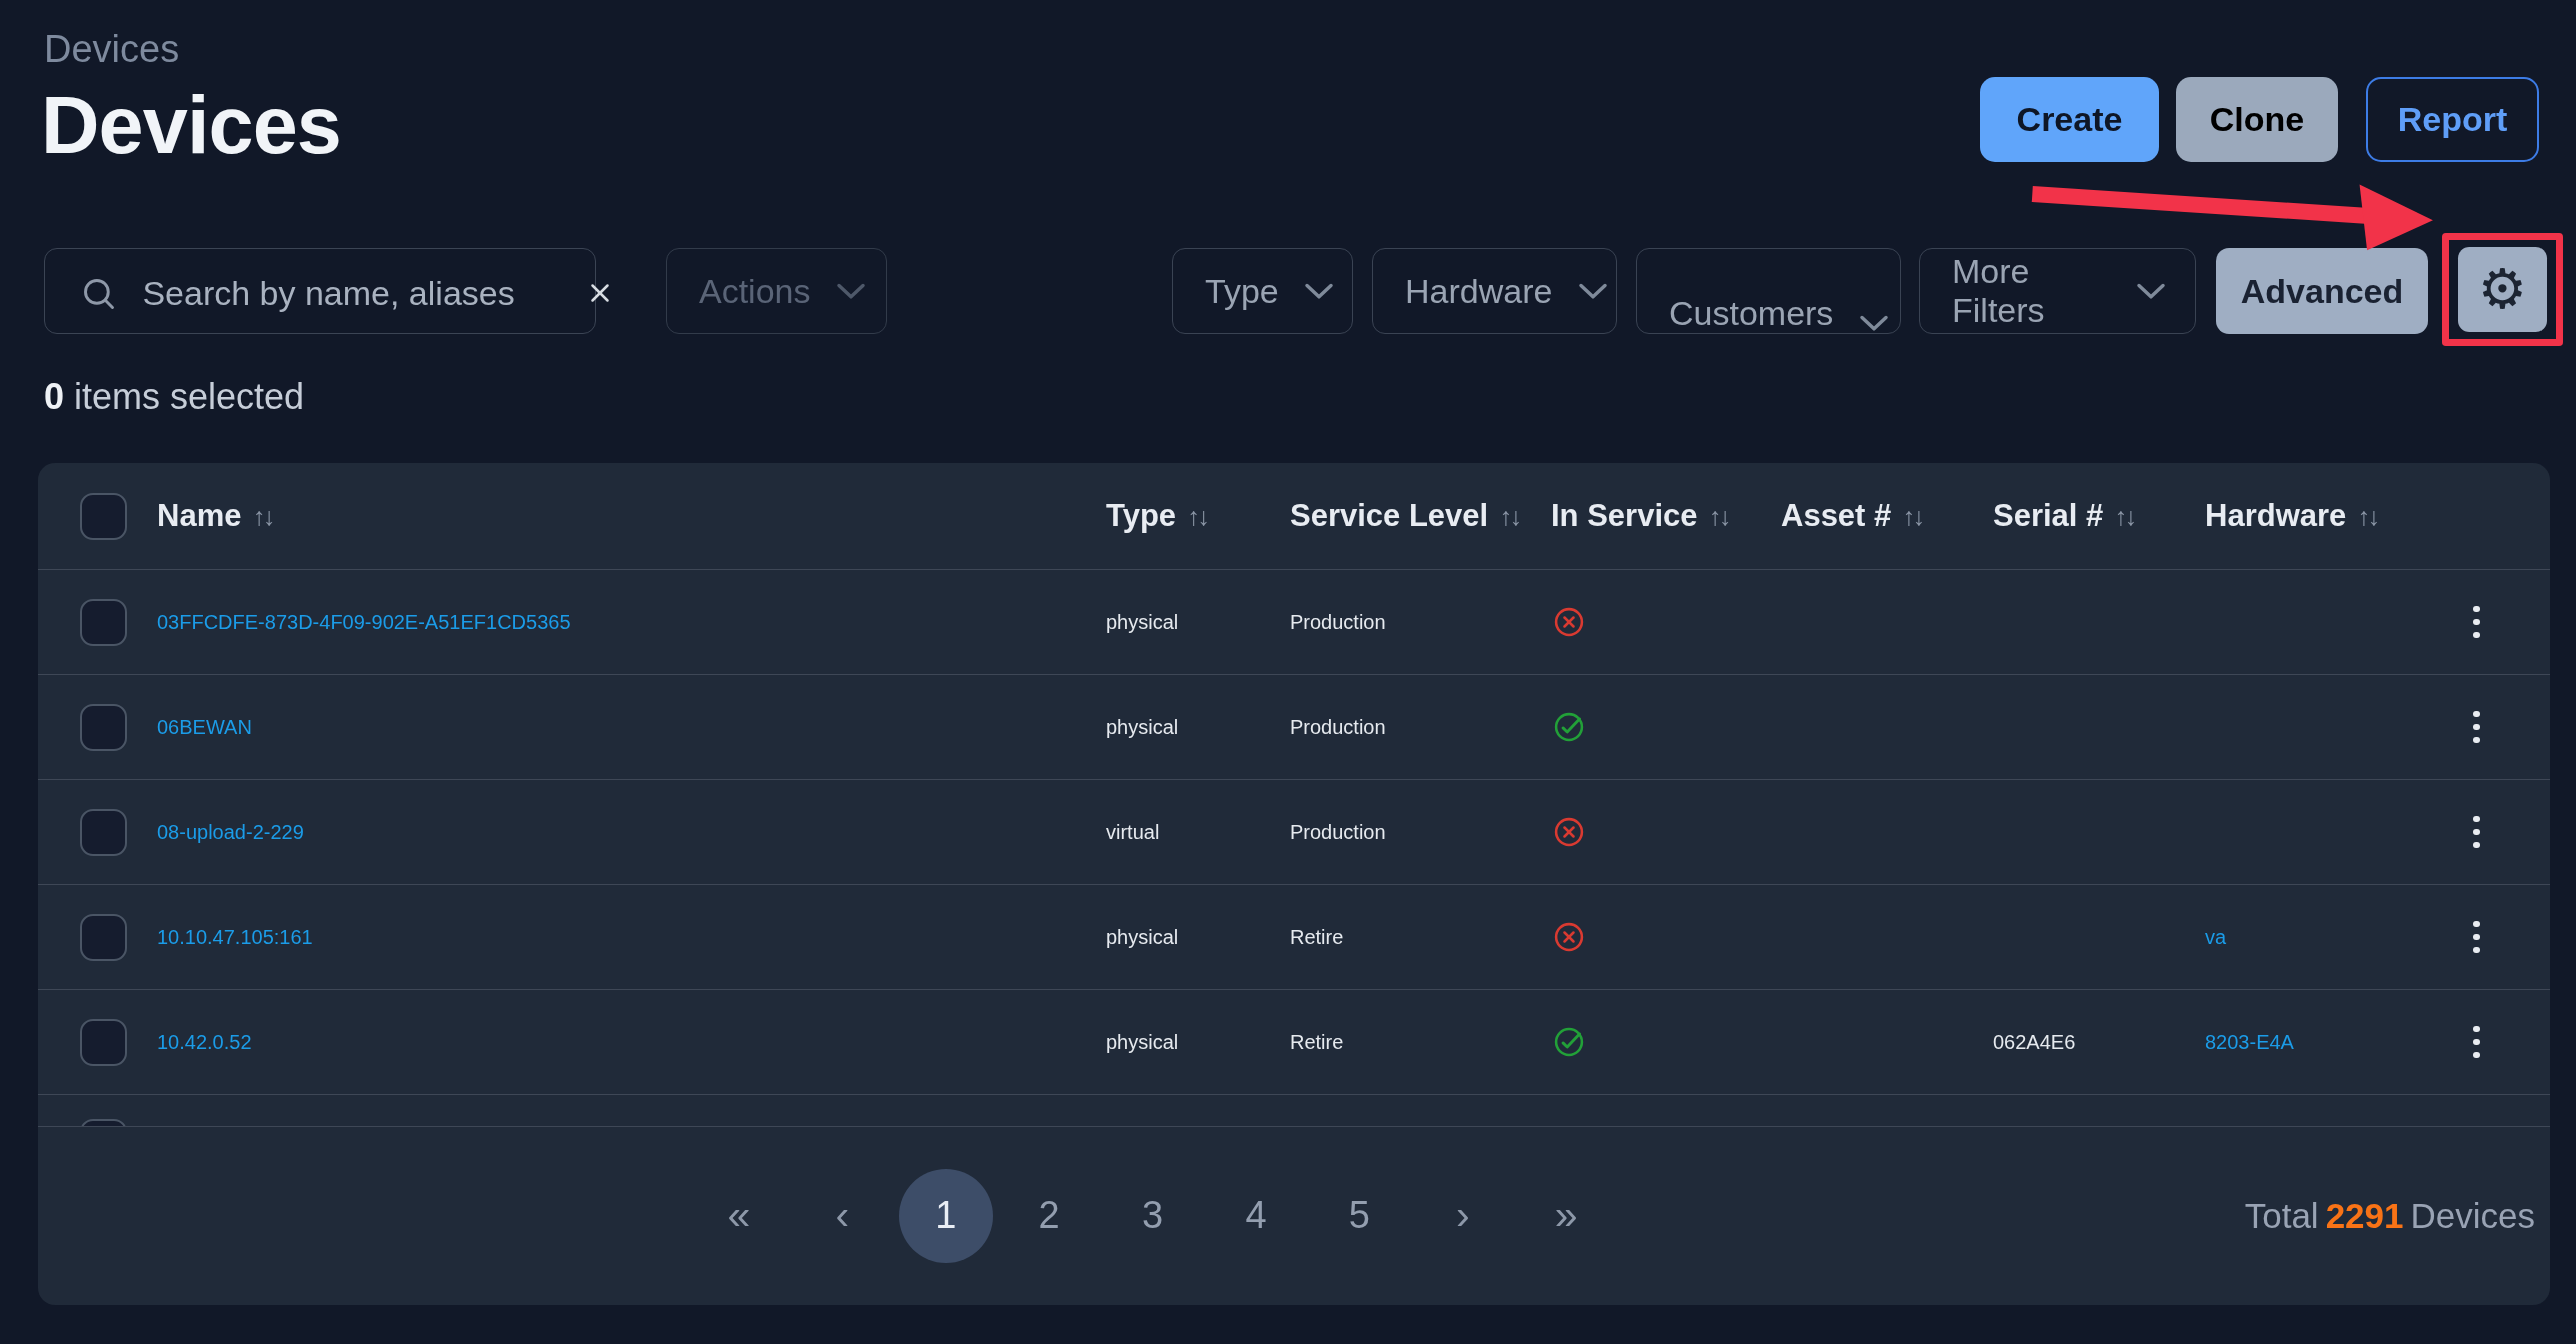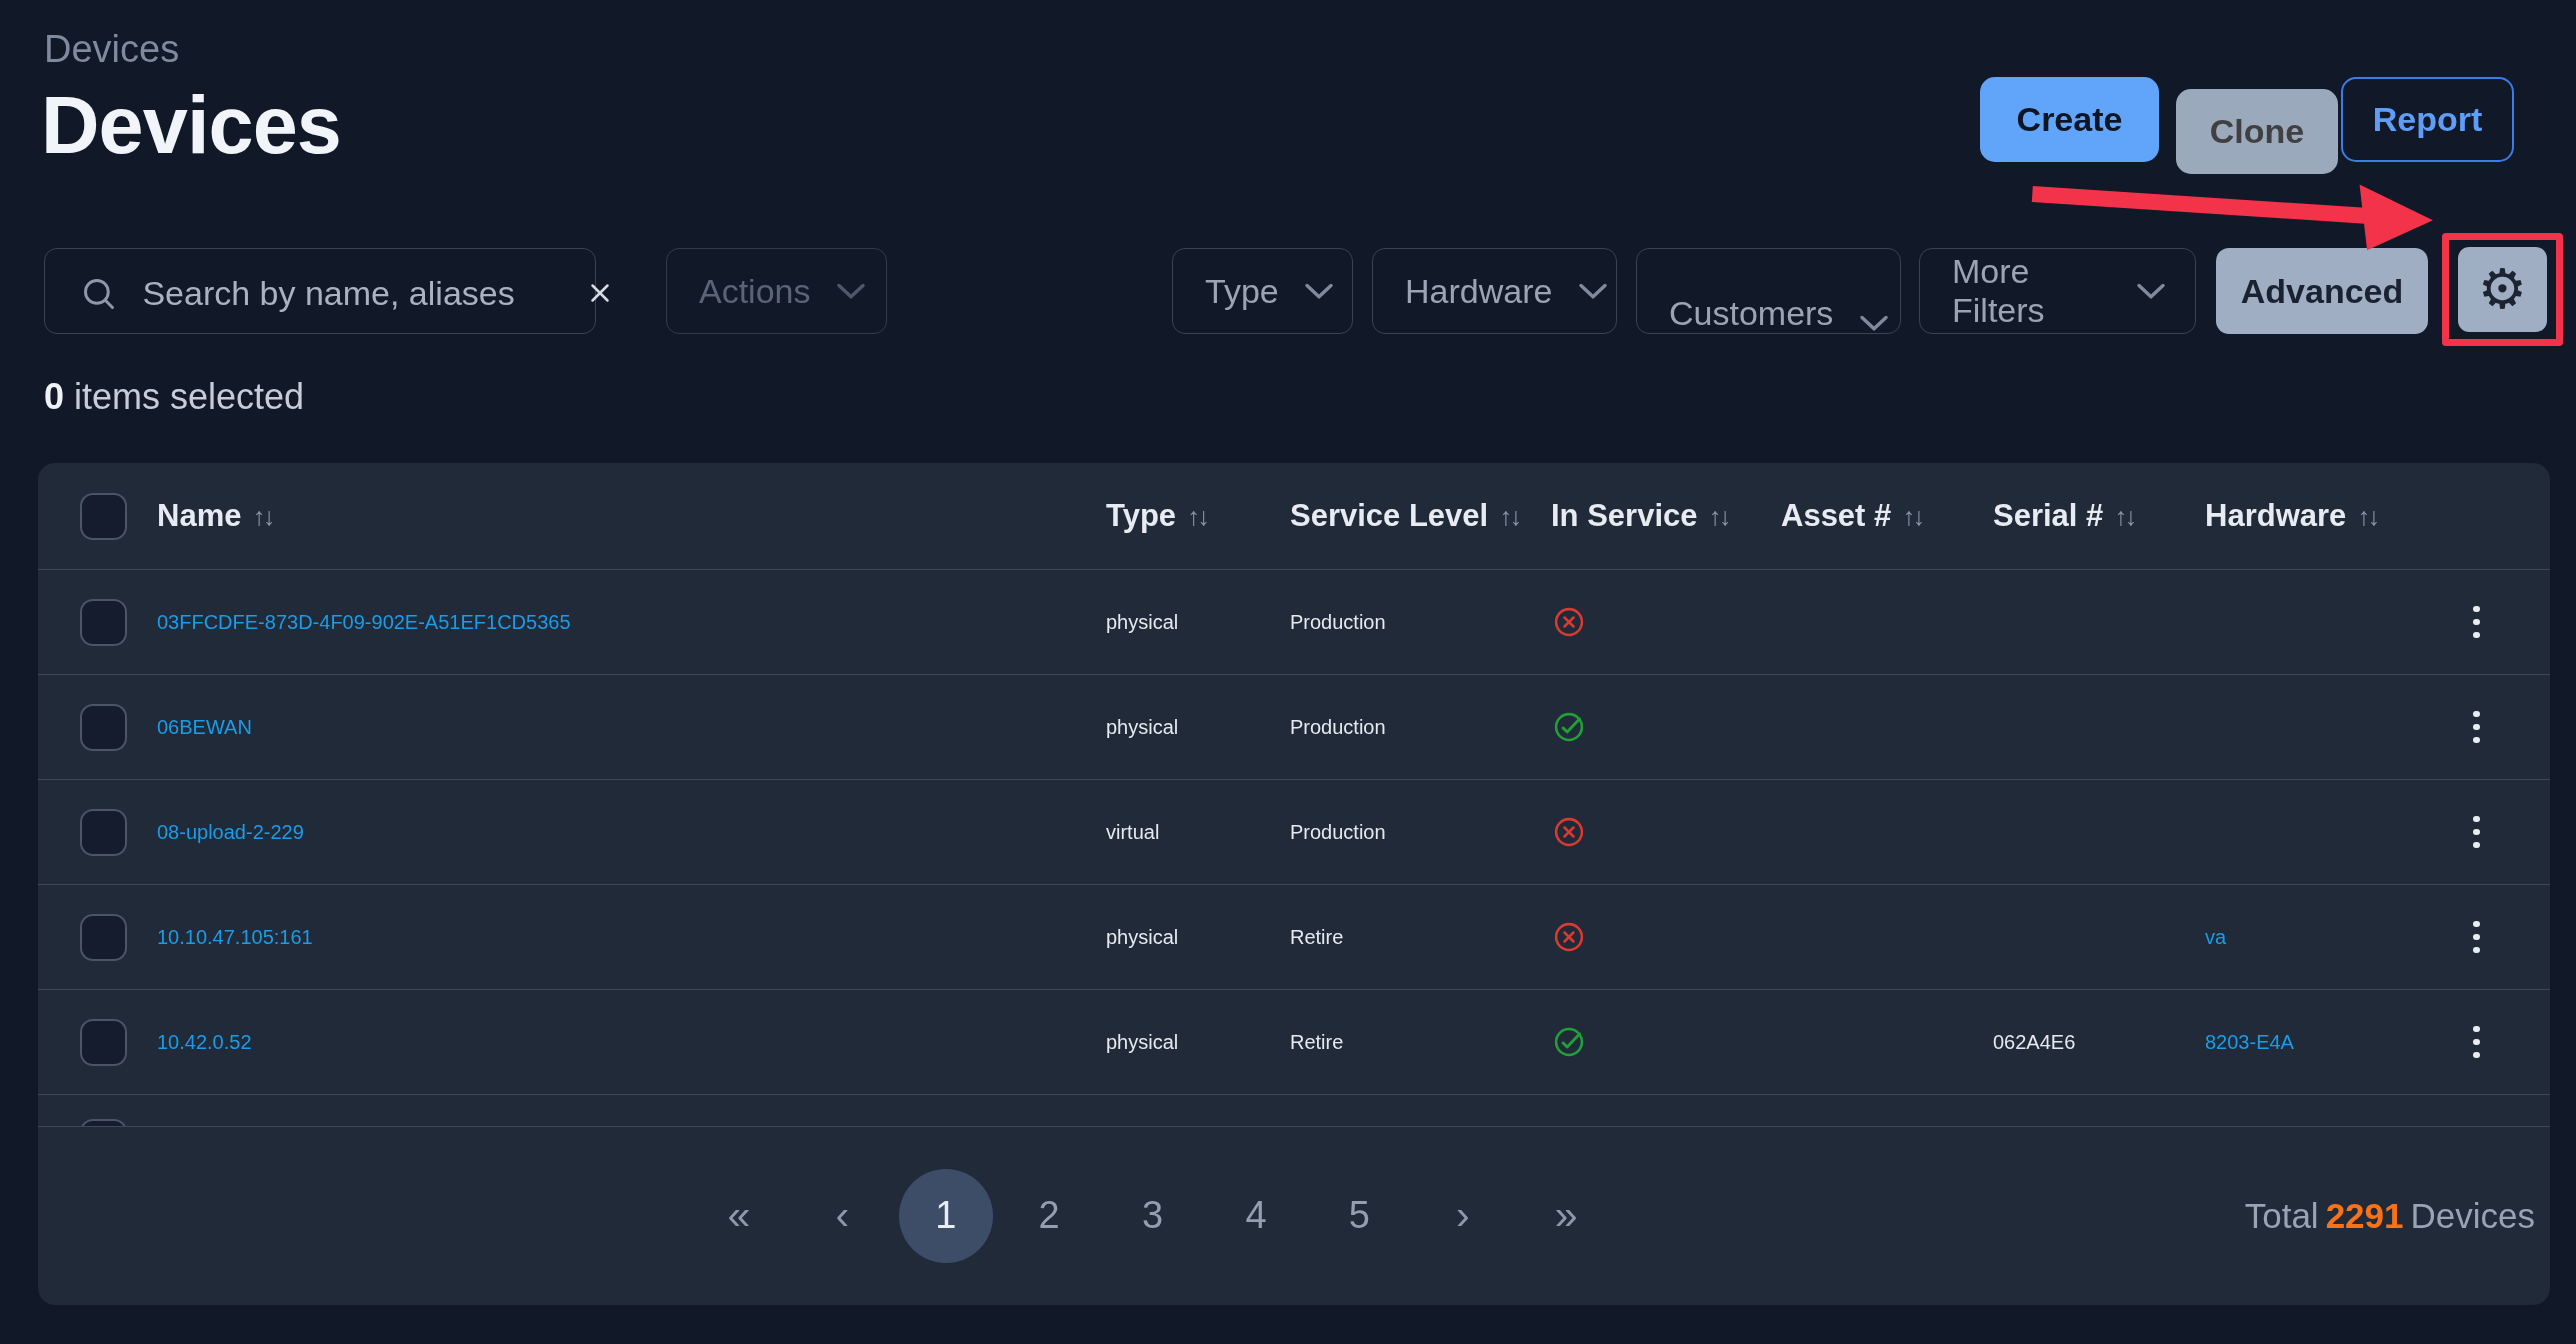--- a/index.html
+++ b/index.html
@@ -14,22 +14,22 @@
     position:relative; overflow:hidden; background:var(--page-bg);
     font-family:"Liberation Sans", sans-serif; color:#e9edf3;
   }
   
   .breadcrumb{position:absolute; left:44px; top:28px; font-size:38px; color:#7e8a9e;}
   .page-title{position:absolute; left:41px; top:79px; font-size:81px; font-weight:bold; color:#f1f4f8; letter-spacing:-0.9px;}
   .top-actions{position:absolute; top:77px; left:1980px; display:flex;}
   .btn{display:flex; align-items:center; justify-content:center; height:85px; border-radius:15px;
        font-size:34px; font-weight:bold; cursor:pointer; border:none;}
   .btn-create{width:179px; background:var(--accent-blue); color:#0e1626;}
-  .btn-clone{width:162px; background:var(--button-gray); color:#404040; margin-left:17px;margin-top:12px;}
-  .btn-report{width:173px; background:transparent; border:2.8px solid #3d7ce6; color:var(--report-blue); margin-left:3px;}
+  .btn-clone{width:162px; background:var(--button-gray); color:#000000; margin-left:17px;}
+  .btn-report{width:173px; background:transparent; border:2.8px solid #3d7ce6; color:var(--report-blue); margin-left:28px;}
   
   .search-box{position:absolute; left:44px; top:248px; width:552px; height:86px;
     border:1.9px solid #3b4454; border-radius:13px; display:flex; align-items:center; padding:4px 28px 0 34px;}
   .search-box input{flex:1; margin-left:24.4px; background:transparent; border:none; outline:none;
     font-family:"Liberation Sans", sans-serif; font-size:34px; color:#dfe4ea;}
   .search-box input::placeholder{color:#a9b2c0; opacity:1;}
   .icon-btn{background:none; border:none; cursor:pointer; display:flex; align-items:center;}
   .dd{position:absolute; top:248px; height:86px; border:1.9px solid #3a4353; border-radius:13px;
       display:flex; align-items:center; justify-content:space-between; padding:0 28px 0 32px;
       font-size:34px; color:#9aa4b3; cursor:pointer; background:transparent;}

